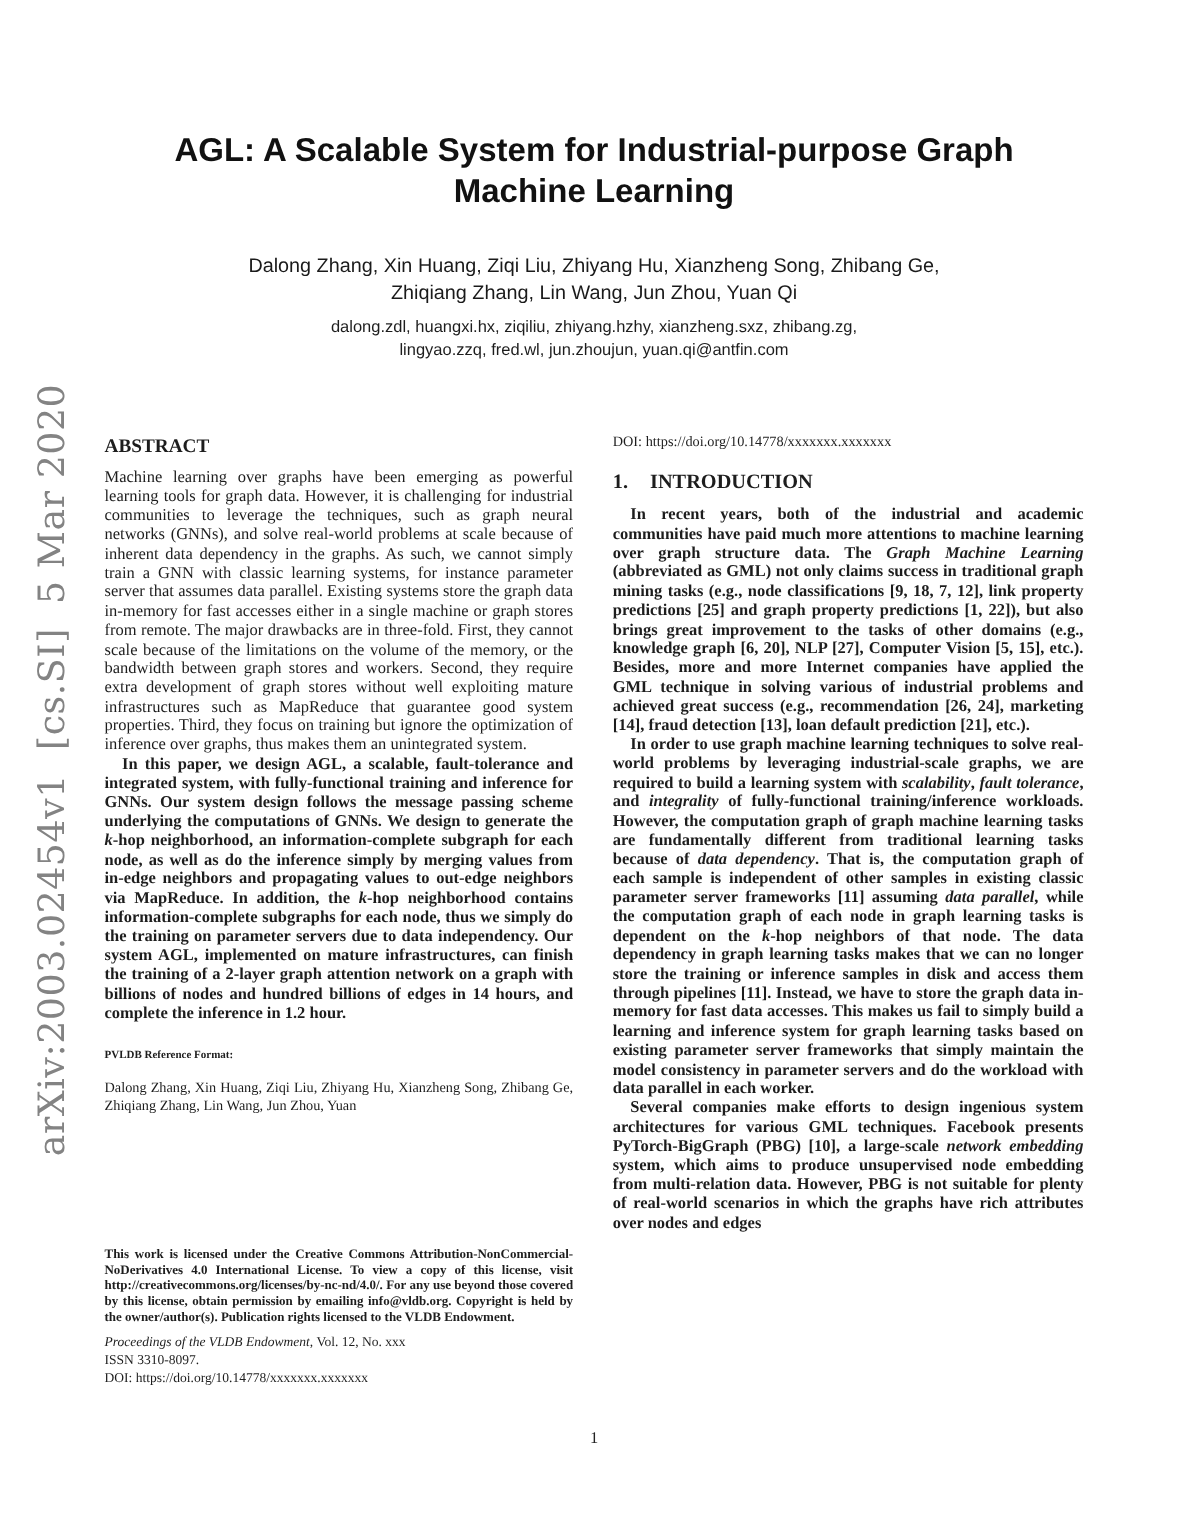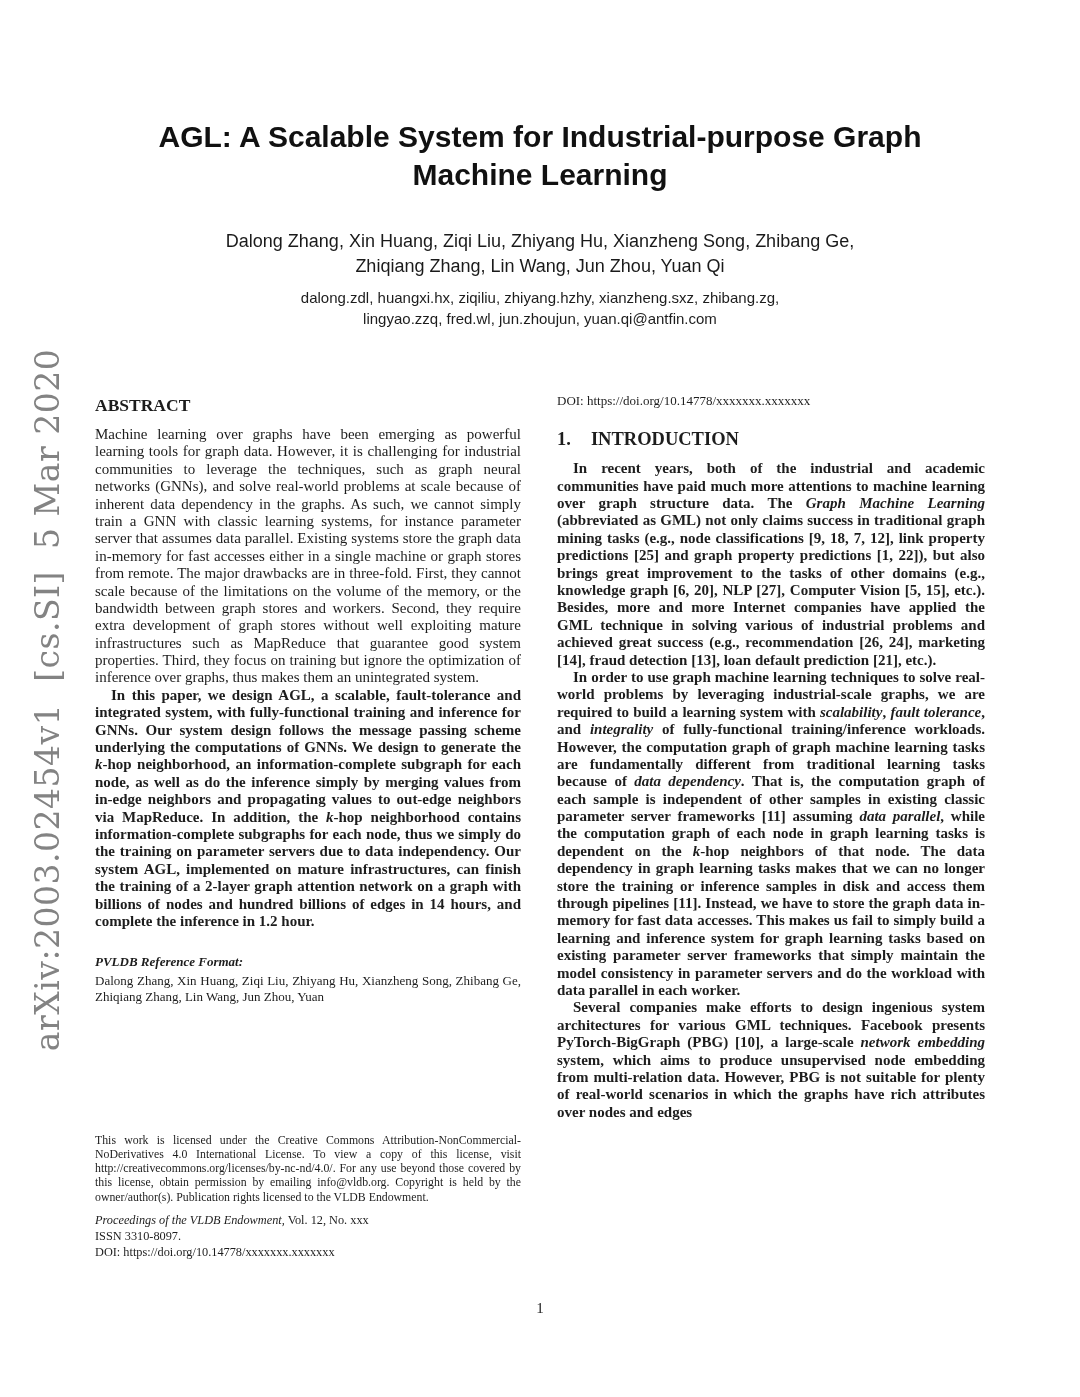--- a/index.html
+++ b/index.html
@@ -48,28 +48,28 @@
     font-family:"Liberation Serif","DejaVu Serif",serif;
   }
   .body-par {
     font-size:15px; line-height:1.16;
     text-align:justify;
     hyphens:auto; -webkit-hyphens:auto;
   }
   .body-par.indent { text-indent:16px;font-weight:bold; }
 
   .ref-format { margin-top:24px; }
-  .ref-heading { font-size:13px; font-weight:bold; margin-bottom:3px;font-style:italic; }
+  .ref-heading { font-size:10px; font-weight:bold; margin-bottom:16px; }
   .ref-text { font-size:13px; line-height:1.22; text-align:justify; }
 
   .license-block {
     position:absolute; left:95px; top:1133px; width:426px;
     font-size:11.8px; line-height:1.2;
   }
-  .license-par { text-align:justify; }
+  .license-par { text-align:justify;font-weight:bold; }
   .license-lines { margin-top:9px; font-size:12.3px; line-height:1.3; }
 
   .ref-cont { font-size:13px; line-height:1.25; text-align:justify; }
   .sec-heading {
     display:flex; align-items:baseline;
     font-size:18.5px; font-weight:bold;
     margin:20px 0 10px 0;
   }
   .sec-heading .sec-title { margin-left:20px; }
   .col-right .body-par { margin-bottom:0; }

